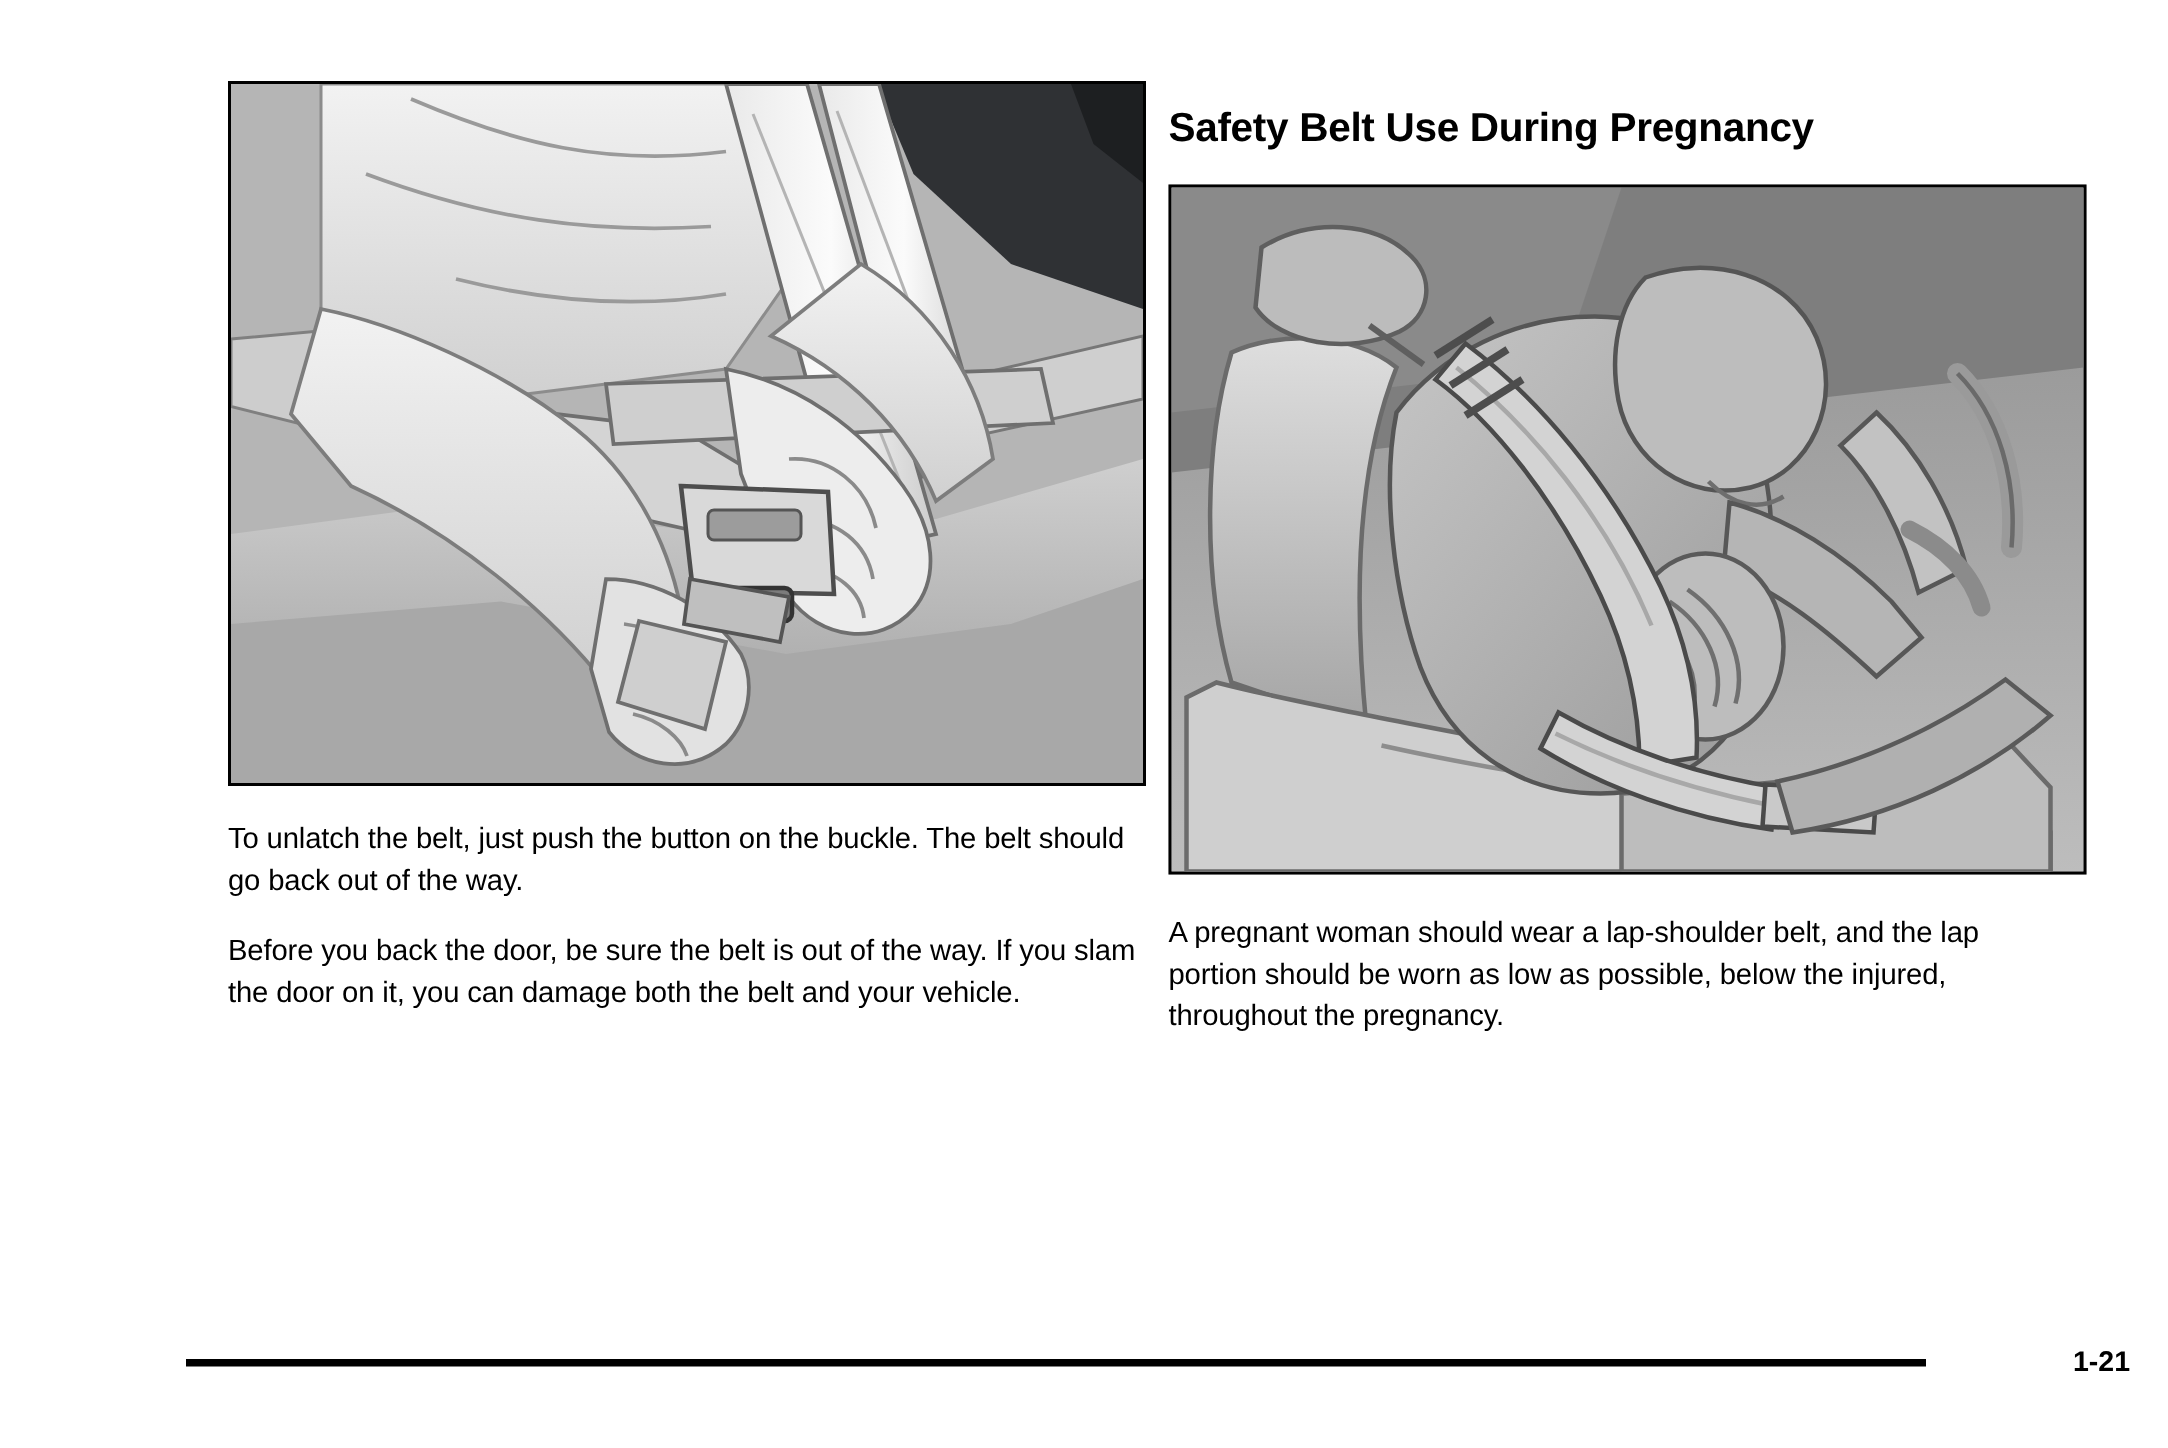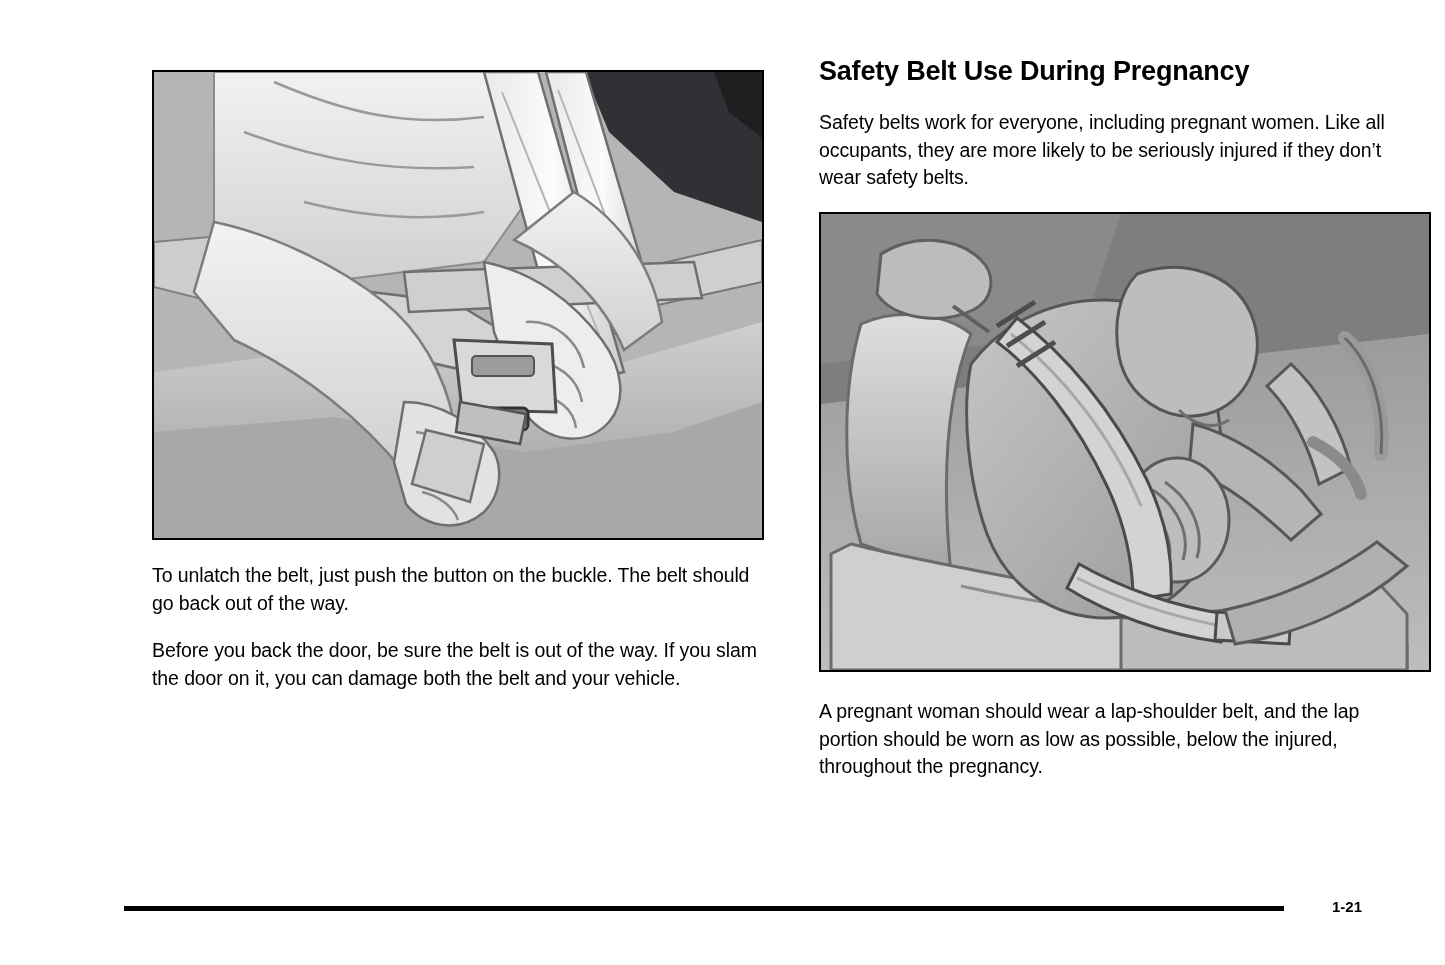--- a/index.html
+++ b/index.html
@@ -17,30 +17,29 @@
   }
   .page {
     position: absolute;
     left: 0; top: 0;
     width: 1445px;
     height: 965px;
   }
   .col-left {
     position: absolute;
     left: 124px;
-    top: 70px;
+    top: 54px;
     width: 612px;
     padding-left: 28px;
   }
   .col-right {
     position: absolute;
     left: 779px;
-    top: 56px;
+    top: 70px;
     width: 578px;
-    margin-left: 40px;
   }
   .heading {
     font-size: 27px;
     font-weight: bold;
     letter-spacing: -0.2px;
     margin: 0 0 22px 0;
     line-height: 1.15;
   }
   p.body-text {
     font-size: 19.5px;
@@ -73,26 +72,26 @@
   .footer-rule {
     position: absolute;
     left: 124px;
     top: 906px;
     width: 1160px;
     height: 5px;
     background: #000;
   }
   .folio {
     position: absolute;
-    left: 1272px;
+    left: 1356px;
     top: 898px;
     width: 90px;
-    font-size: 15px;
+    font-size: 19px;
     font-weight: bold;
-    text-align: right;
+    text-align: center;
   }
   svg { display: block; }
 </style>
 </head>
 <body>
 
 <div class="page">
 
   <div class="col-left">
 
@@ -166,21 +165,20 @@
     <div class="caption-block">
       <p class="body-text">To unlatch the belt, just push the button on the buckle. The belt should go back out of the way.</p>
       <p class="body-text">Before you back the door, be sure the belt is out of the way. If you slam the door on it, you can damage both the belt and your vehicle.</p>
     </div>
   </div>
 
   <div class="col-right">
 
     <h1 class="heading">Safety Belt Use During Pregnancy</h1>
 
-    <p class="body-text">Safety belts work for everyone, including pregnant women. Like all occupants, they are more likely to be seriously injured if they don’t wear safety belts.</p>
 
     <div class="figure fig-pregnancy">
       <svg width="608" height="456" viewBox="0 0 608 456">
         <defs>
           <linearGradient id="bgG2" x1="0" y1="0" x2="0" y2="1">
             <stop offset="0%" stop-color="#8f8f8f"></stop>
             <stop offset="100%" stop-color="#bdbdbd"></stop>
           </linearGradient>
           <linearGradient id="bodyG" x1="0" y1="0" x2="1" y2="1">
             <stop offset="0%" stop-color="#c6c6c6"></stop>

